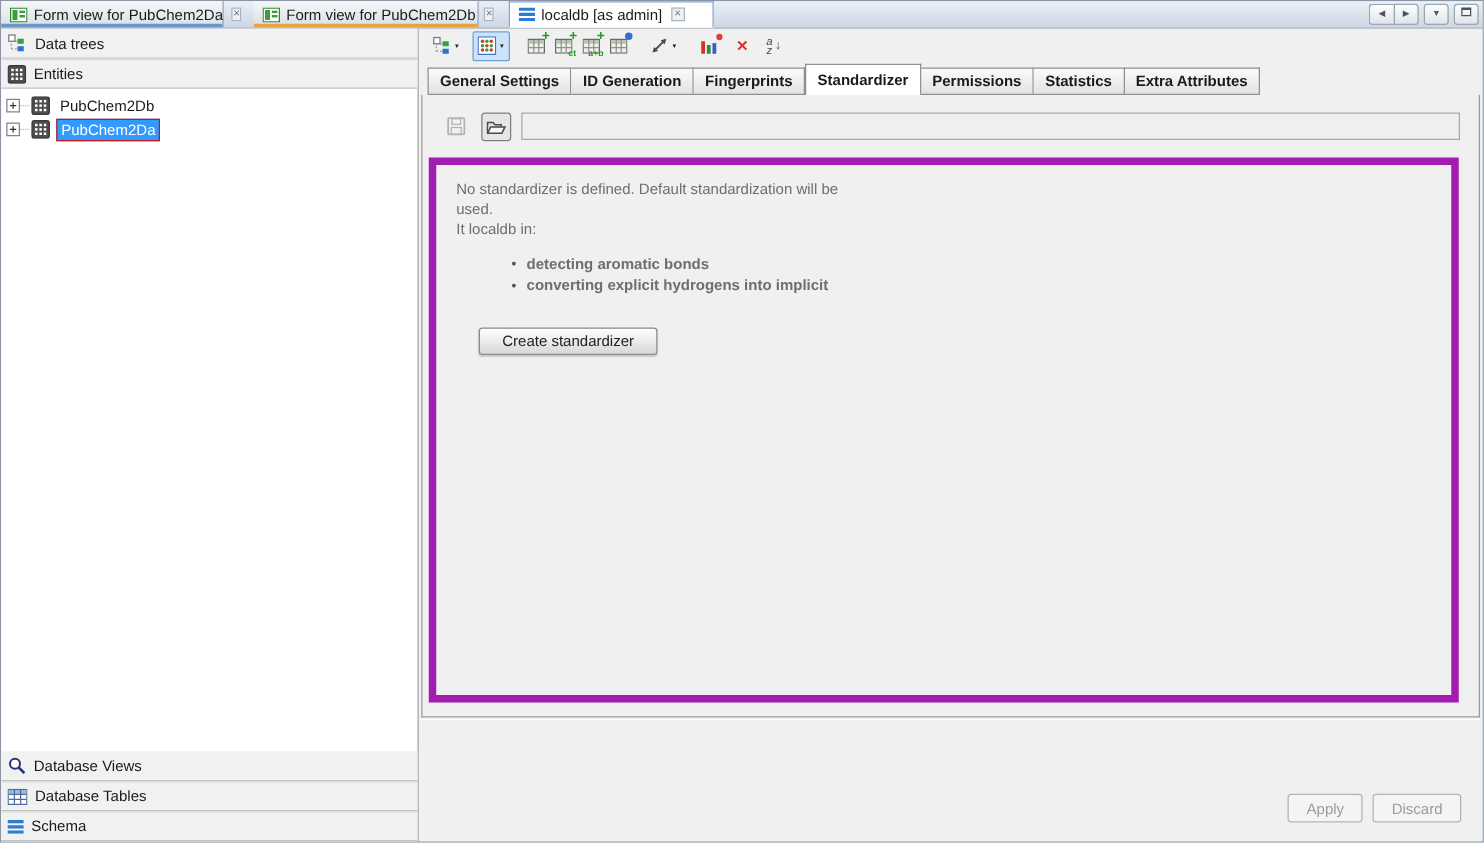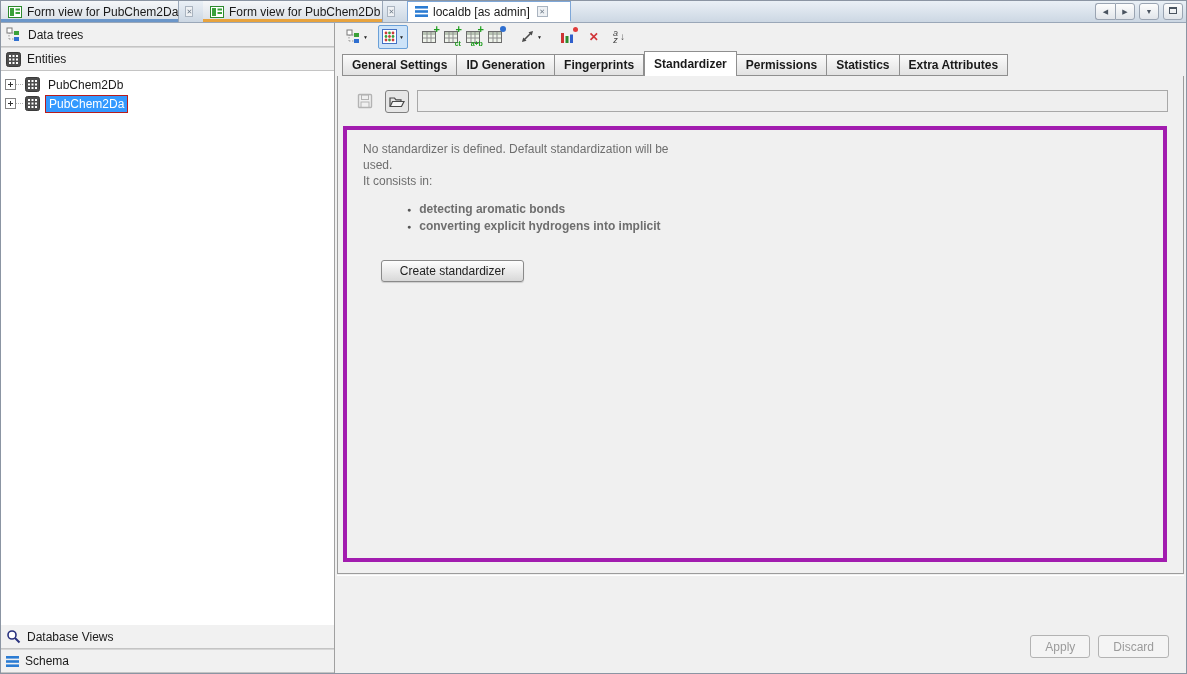--- a/index.html
+++ b/index.html
@@ -70,21 +70,21 @@
 
   
   .editor-content { position:absolute; top:53px; left:1px; right:2px; bottom:99px;
     background:#f0f0f0; border:1px solid #9c9c9c; border-top:none; }
   .config-row { position:absolute; top:13px; left:15px; right:15px; height:24px; display:flex; align-items:center; gap:8px; }
   .iconbtn { width:24px; height:23px; display:flex; align-items:center; justify-content:center;
     background:transparent; border:1px solid transparent; }
   .iconbtn.bordered { border:1px solid #7f7f7f; border-radius:3px; background:#e6e6e6; }
   .config-input { flex:1; height:22px; border:1px solid #a8a8a8; background:#efefef; padding:0 4px;
     font-family:"Liberation Sans",sans-serif; font-size:12px; }
-  .panel { position:absolute; top:50px; left:5px; right:16px; bottom:11px; border:4px solid #a21caf;
+  .panel { position:absolute; top:50px; left:5px; right:16px; bottom:11px; border:6px solid #a21caf;
     background:#f0f0f0; padding:11px 0 0 16px; color:#6e6e6e; }
   .msg-line { line-height:16px; }
   .bullets { margin-top:12px; margin-left:44px; }
   .bullet-row { line-height:17px; display:flex; align-items:flex-end; gap:8px;font-weight:bold; }
   .dot { font-size:7px; color:#555; }
   .create-btn { margin-top:25px; margin-left:18px; width:143px; height:22px; border:1px solid #8a8a8a;
     border-radius:3px; background:linear-gradient(#fefefe,#d8d8d8); font-family:"Liberation Sans",sans-serif;
     font-size:12px; color:#222; box-shadow:0 1px 1px rgba(0,0,0,0.15); }
 
   
@@ -229,20 +229,30 @@
         <span>
           <svg width="15" height="15" viewBox="0 0 15 15">
               <circle cx="6" cy="6" r="4" fill="#fff" stroke="#28317e" stroke-width="1.6"></circle>
               <line x1="9" y1="9" x2="13.5" y2="13.5" stroke="#28317e" stroke-width="2"></line>
             </svg>
         </span>
         <span>Database Views</span>
       </div>
       <div class="side-header">
         <span>
+          <svg width="16" height="13" viewBox="0 0 16 13">
+              <rect x="0.5" y="0.5" width="15" height="12" fill="#fff" stroke="#4a6c9b"></rect>
+              <rect x="1" y="1" width="14" height="3" fill="#9db8d9"></rect>
+              <path d="M5.5,1 V12 M10.5,1 V12 M1,4.5 H15 M1,8.5 H15" stroke="#4a6c9b" stroke-width="1" fill="none"></path>
+            </svg>
+        </span>
+        <span>Database Tables</span>
+      </div>
+      <div class="side-header">
+        <span>
           <svg width="13" height="11" viewBox="0 0 13 11">
               <rect x="0" y="0" width="13" height="2.6" fill="#2b7cd3"></rect>
               <rect x="0" y="4.2" width="13" height="2.6" fill="#2b7cd3"></rect>
               <rect x="0" y="8.4" width="13" height="2.6" fill="#2b7cd3"></rect>
             </svg>
         </span>
         <span>Schema</span>
       </div>
     </div>
   </div>
@@ -362,21 +372,21 @@
               <path d="M1,11.5 L1,3 L5.5,3 L7,4.8 L12,4.8 L12,6" fill="none" stroke="#4a4a4a" stroke-width="1.2"></path>
               <path d="M3.5,6.5 H15 L12.5,11.5 H1.2 Z" fill="#f5f5f5" stroke="#4a4a4a" stroke-width="1.2"></path>
             </svg>
         </button>
         <input class="config-input" type="text" value="" style="">
       </div>
 
       <div class="panel">
         <div class="msg-line">No standardizer is defined. Default standardization will be</div>
         <div class="msg-line">used.</div>
-        <div class="msg-line">It consists in:</div>
+        <div class="msg-line">It localdb in:</div>
         <div class="bullets">
           <div class="bullet-row">
             <span class="dot">●</span>
             <span>detecting aromatic bonds</span>
           </div>
           <div class="bullet-row">
             <span class="dot">●</span>
             <span>converting explicit hydrogens into implicit</span>
           </div>
         </div>

